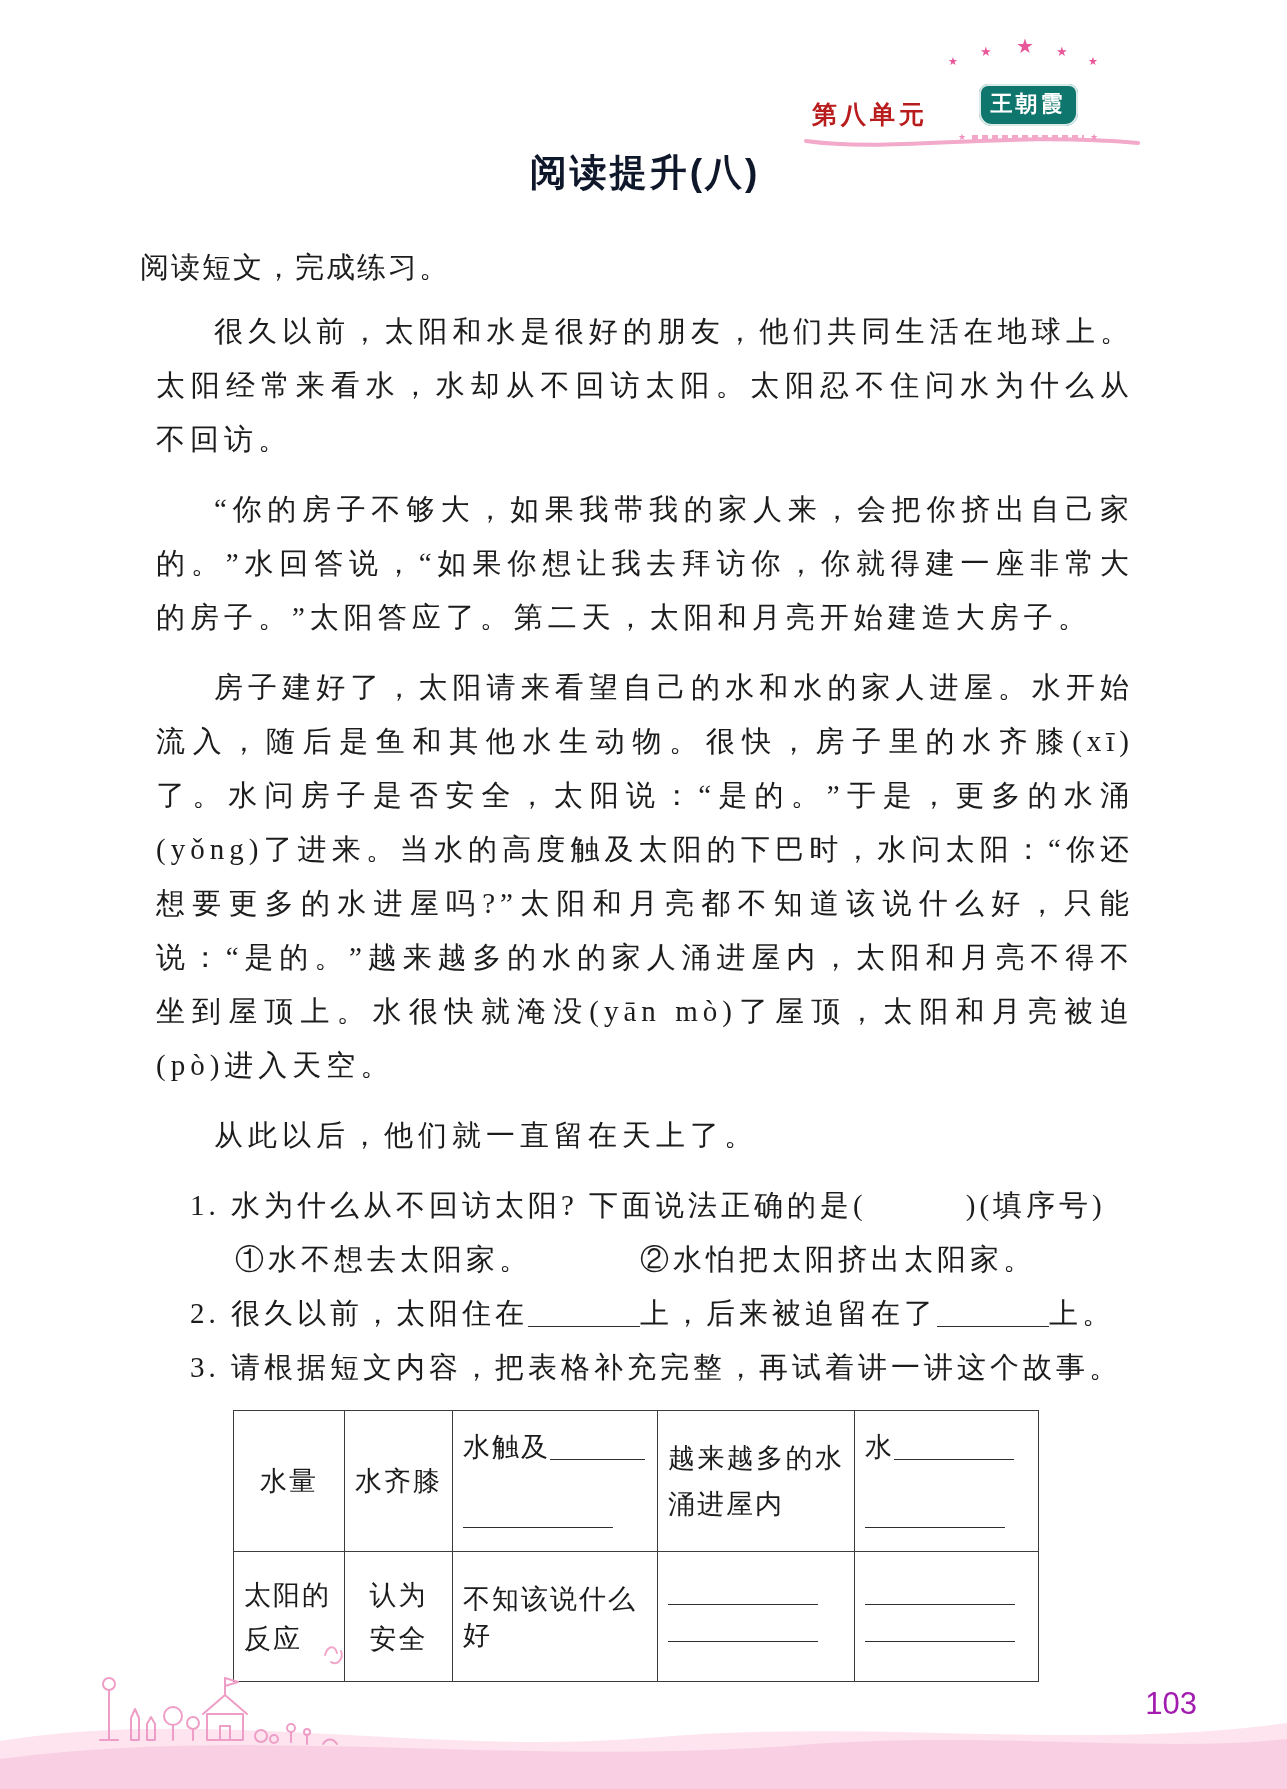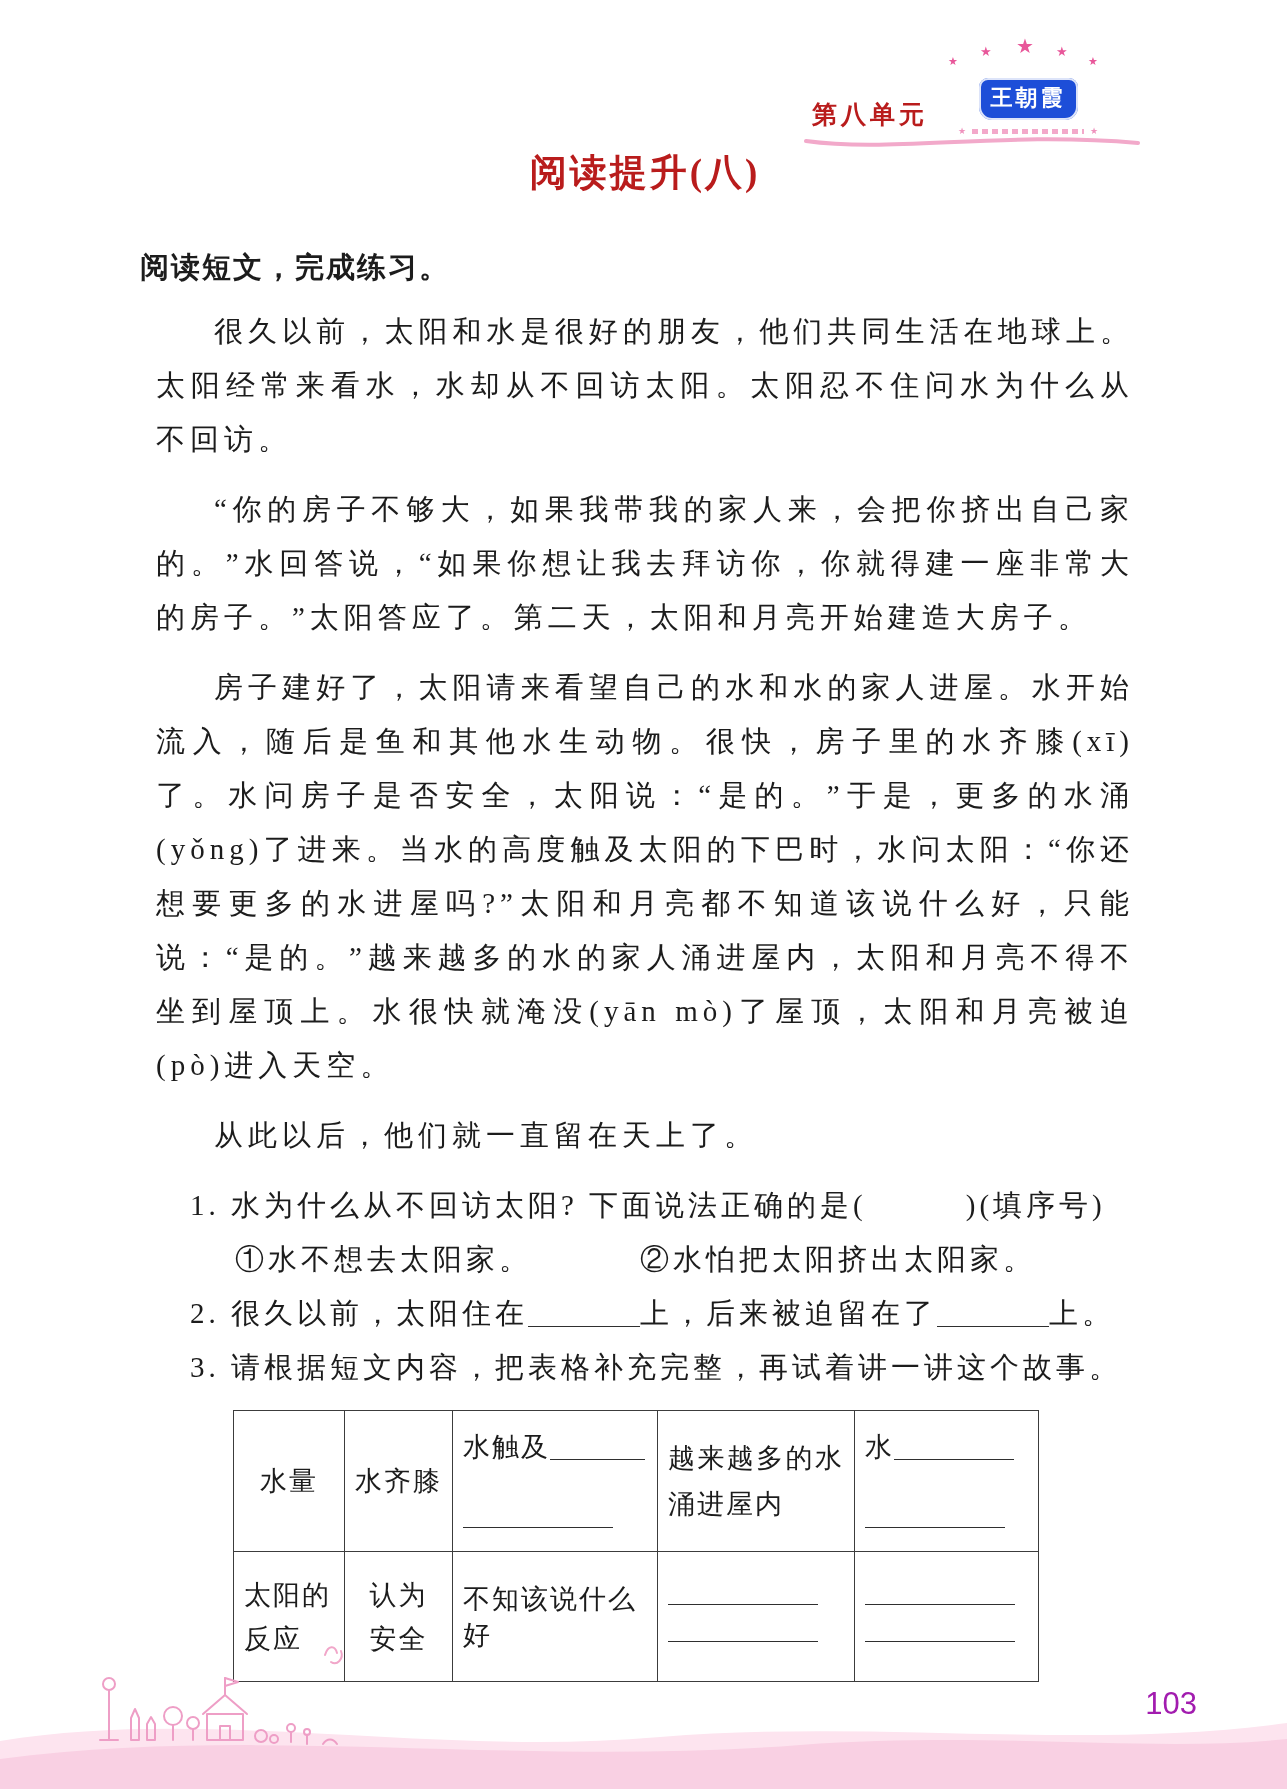--- a/index.html
+++ b/index.html
@@ -18,44 +18,44 @@
   .unit-swoosh { position:absolute; left:802px; top:128px; }
   .brand-logo { position:absolute; left:928px; top:36px; width:200px; text-align:center; color:#e8579a; }
   .brand-stars { position:relative; height:34px; }
   .brand-stars span { position:absolute; color:#e8579a; line-height:1; }
   .bs1 { left:20px;  top:20px; font-size:11px; }
   .bs2 { left:52px;  top:9px;  font-size:13px; }
   .bs3 { left:88px;  top:0px;  font-size:20px; }
   .bs4 { left:128px; top:9px;  font-size:13px; }
   .bs5 { left:160px; top:20px; font-size:11px; }
   .brand-badge {
-    display:inline-block; margin-top:8px; padding:5px 12px 7px;
-    background:#1d4ed8; color:#ffffff; border-radius:9px 9px 13px 13px;
+    display:inline-block; margin-top:14px; padding:5px 12px 7px;
+    background:#0f766e; color:#ffffff; border-radius:9px 9px 13px 13px;
     font-family:"Liberation Sans","DejaVu Sans",sans-serif;
     font-weight:bold; font-size:22px; letter-spacing:3px;
     box-shadow:inset 0 0 0 2px rgba(255,255,255,.85);
   }
   .brand-sub { margin-top:7px; display:flex; align-items:center; justify-content:center; gap:6px; }
   .brand-sub .tinystar { font-size:9px; color:#ef92bd; line-height:1; }
   .brand-sub .tinyline {
     width:112px; height:5px;
     background:repeating-linear-gradient(90deg,#f3a8ca 0 6px, transparent 6px 10px);
   }
 
   
   .content { padding:148px 137px 0 140px; }
   .title {
     margin:0; text-align:center;
-    font-family:Liberation Serif, serif;
-    font-weight:bold; font-size:37px; letter-spacing:3px; color:#b91c1c;
+    font-family:Liberation Sans, sans-serif;
+    font-weight:bold; font-size:37px; letter-spacing:3px; color:#0f172a;
   }
   .instruction {
     margin-top:50px;
     font-family:"Liberation Sans","DejaVu Sans",sans-serif;
-    font-weight:bold; font-size:29px; letter-spacing:2px;
+    font-weight:normal; font-size:29px; letter-spacing:2px;
   }
   .story { margin-top:12px; }
   .story p {
     margin:16px; font-size:29px; line-height:54px; letter-spacing:5px;
     text-indent:2em; text-align:justify;
   }
   .questions { margin-top:0; }
   .q-line { font-size:29px; line-height:54px; letter-spacing:4px; padding-left:50px; white-space:nowrap; }
   .q-options { position:relative; padding-left:95px; }
   .q-options .opt2 { position:absolute; left:500px; top:0; }

